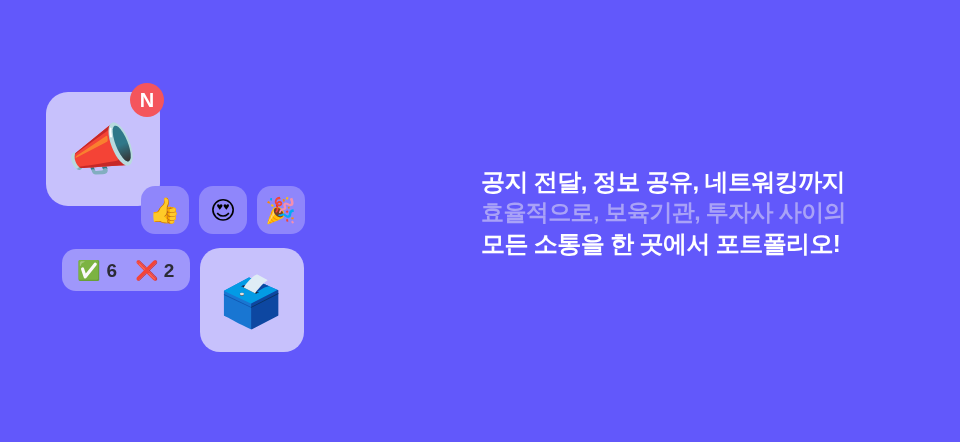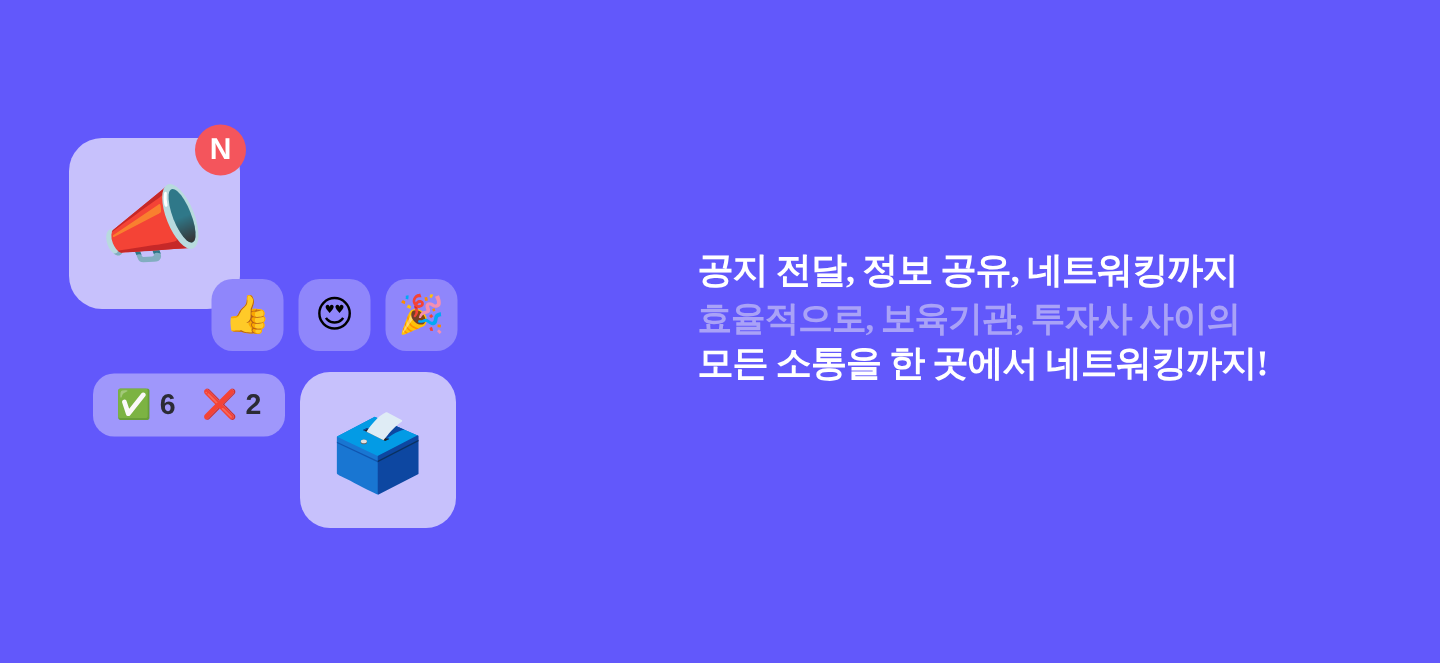--- a/index.html
+++ b/index.html
@@ -138,24 +138,23 @@
   }
   .card-ballot .emoji {
     font-size: 50px;
     line-height: 1;
     transform: translateY(2px);
   }
 
   
   .text-block {
     position: absolute;
-    left: 465px;
+    left: 481px;
     top: 166px;
     width: 420px;
-    font-family: Liberation Serif, serif;
   }
   .headline {
     font-size: 24px;
     font-weight: bold;
     color: #ffffff;
     line-height: 31px;
     letter-spacing: -0.6px;
     white-space: nowrap;
   }
   .subline {
@@ -203,16 +202,16 @@
 
     <div class="card card-ballot">
       <span class="emoji">🗳️</span>
     </div>
 
   </div>
 
   <div class="text-block">
     <div class="headline">공지 전달, 정보 공유, 네트워킹까지</div>
     <div class="subline">효율적으로, 보육기관, 투자사 사이의</div>
-    <div class="headline">모든 소통을 한 곳에서 네트워킹까지!</div>
+    <div class="headline">모든 소통을 한 곳에서 포트폴리오!</div>
   </div>
 
 </div>
 
 </body></html>

